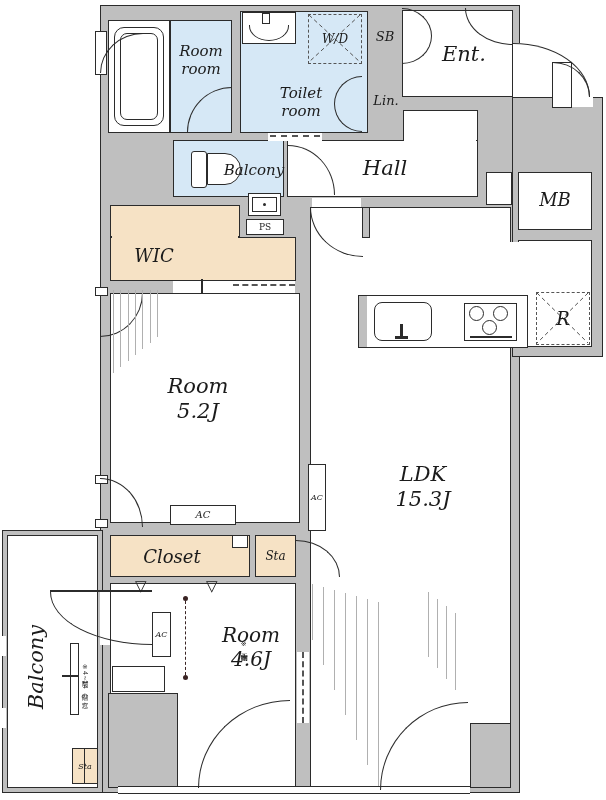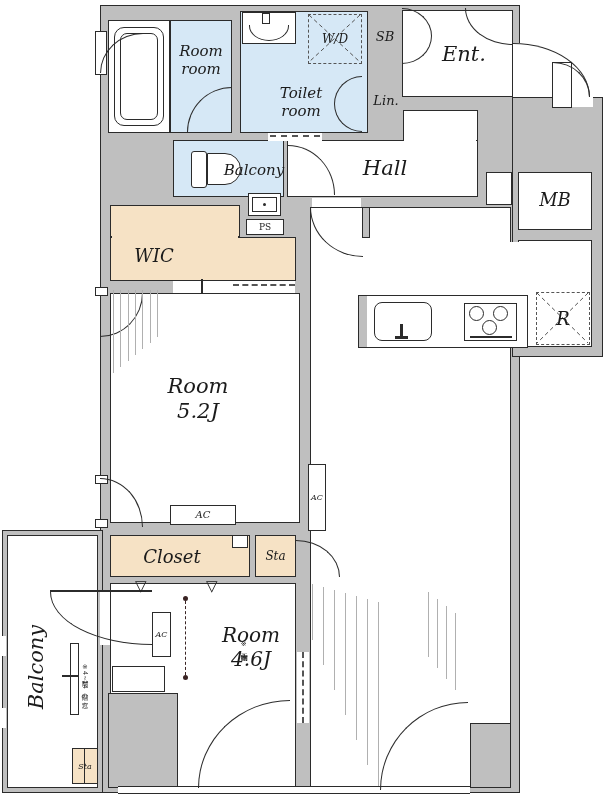--- a/index.html
+++ b/index.html
@@ -176,20 +176,22 @@
   <div class="lbl" style="left:308px;top:14px;width:54px;height:50px;font-size:12px">W/D</div>
   <div class="lbl sm" style="left:370px;top:24px;width:30px;height:26px">SB</div>
   <div class="lbl sm" style="left:368px;top:88px;width:36px;height:26px">Lin.</div>
   <div class="lbl big" style="left:340px;top:152px;width:90px;height:34px">Hall</div>
   <div class="lbl big" style="left:420px;top:40px;width:88px;height:30px">Ent.</div>
   <div class="lbl mid" style="left:520px;top:182px;width:70px;height:36px">MB</div>
   <div class="lbl mid" style="left:118px;top:242px;width:72px;height:28px">WIC</div>
   <div class="lbl" style="left:246px;top:219px;width:38px;height:16px;font-size:9px;font-style:normal">PS</div>
   <div class="lbl big" style="left:148px;top:368px;width:100px;height:62px">Room
 5.2J</div>
+  <div class="lbl big" style="left:376px;top:452px;width:94px;height:70px">LDK
+15.3J</div>
   <div class="lbl big" style="left:202px;top:612px;width:98px;height:70px;font-size:20px">Room
 4.6J</div>
   <div class="lbl mid" style="left:112px;top:538px;width:120px;height:38px">Closet</div>
   <div class="lbl" style="left:255px;top:537px;width:41px;height:38px;font-size:12px">Sta</div>
   <div class="lbl tiny" style="left:72px;top:752px;width:26px;height:30px">Sta</div>
   <div class="lbl mid" style="left:536px;top:292px;width:54px;height:53px">R</div>
   <div class="lbl" style="left:170px;top:505px;width:66px;height:20px;font-size:10px">AC</div>
   <div class="lbl tiny" style="left:308px;top:464px;width:18px;height:67px">AC</div>
   <div class="lbl tiny" style="left:152px;top:612px;width:19px;height:45px">AC</div>
   <div class="lbl big" style="left:-18px;top:650px;width:110px;height:34px;transform:rotate(-90deg)">Balcony</div>

